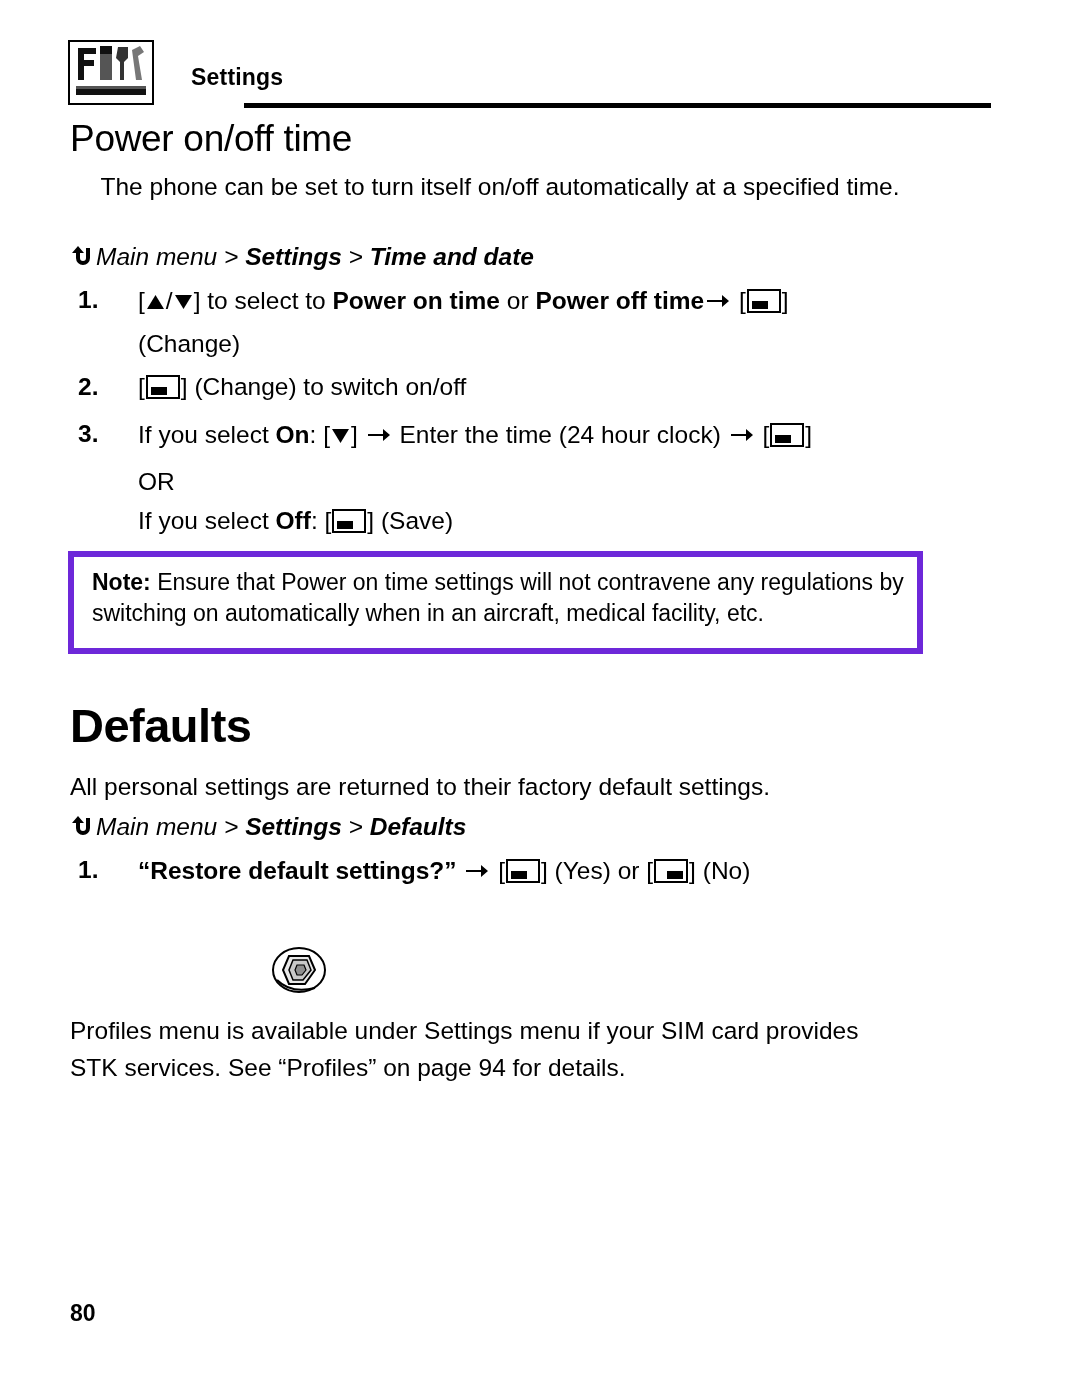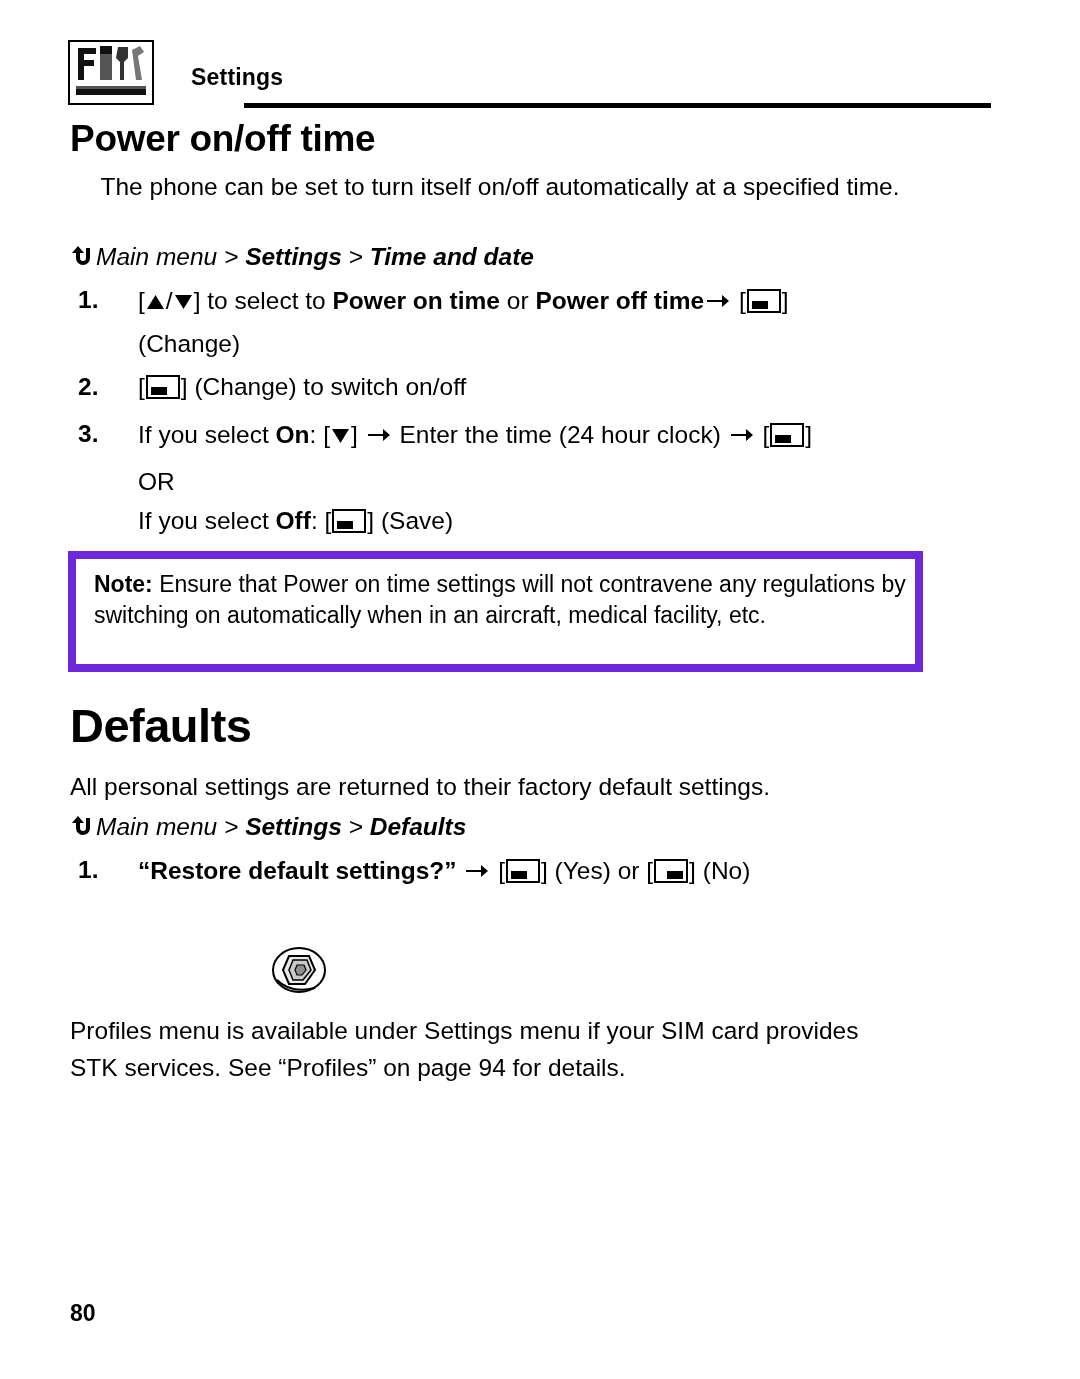--- a/index.html
+++ b/index.html
@@ -57,21 +57,21 @@
     height: 5px;
     background: #000;
   }
 
   
   .h1-power {
     position: absolute;
     left: 70px;
     top: 118px;
     font-size: 37px;
-    font-weight: bold;
+    font-weight: normal;
     letter-spacing: -0.3px;
   }
   .h1-big {
     font-size: 47px;
     font-weight: bold;
     letter-spacing: -0.5px;
   }
   .h1-defaults {
     position: absolute;
     left: 70px;
@@ -137,22 +137,22 @@
   }
   .sub-line { padding-left: 60px; }
   b { font-weight: bold; }
 
   
   .notebox {
     position: absolute;
     left: 68px;
     top: 551px;
     width: 855px;
-    height: 121px;
-    border: 8px solid #6d28d9;
+    height: 103px;
+    border: 6px solid #6d28d9;
     box-sizing: border-box;
   }
   .notebox .inner {
     position: absolute;
     left: 18px;
     top: 10px;
     width: 820px;
     font-size: 23px;
     line-height: 31px;
   }

